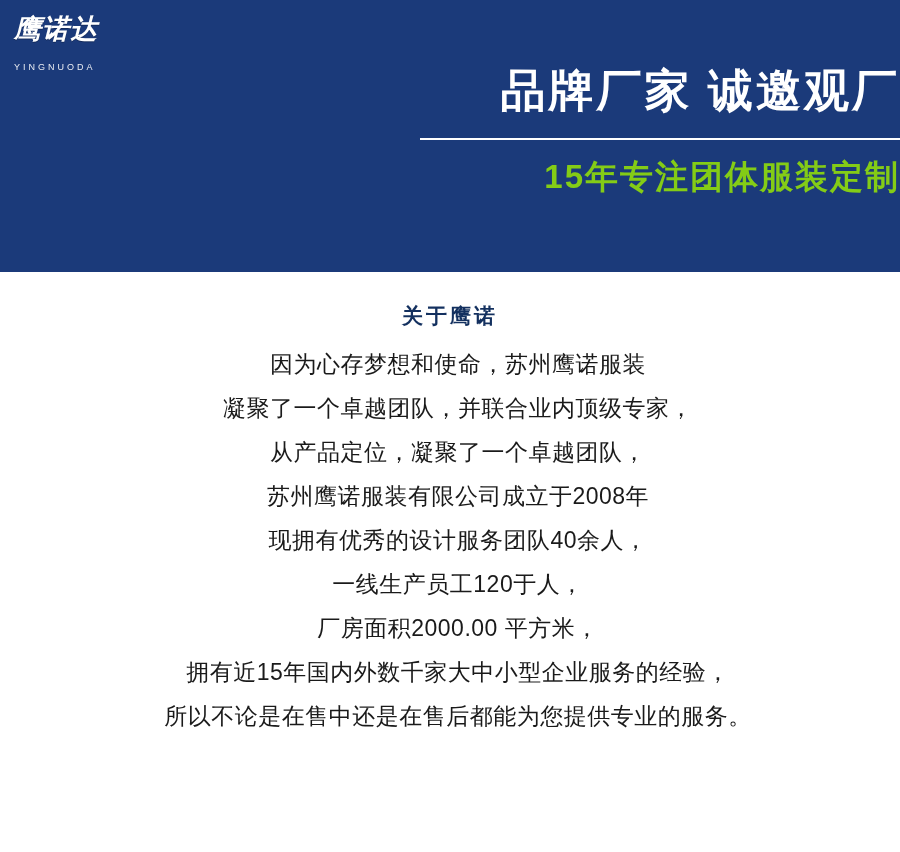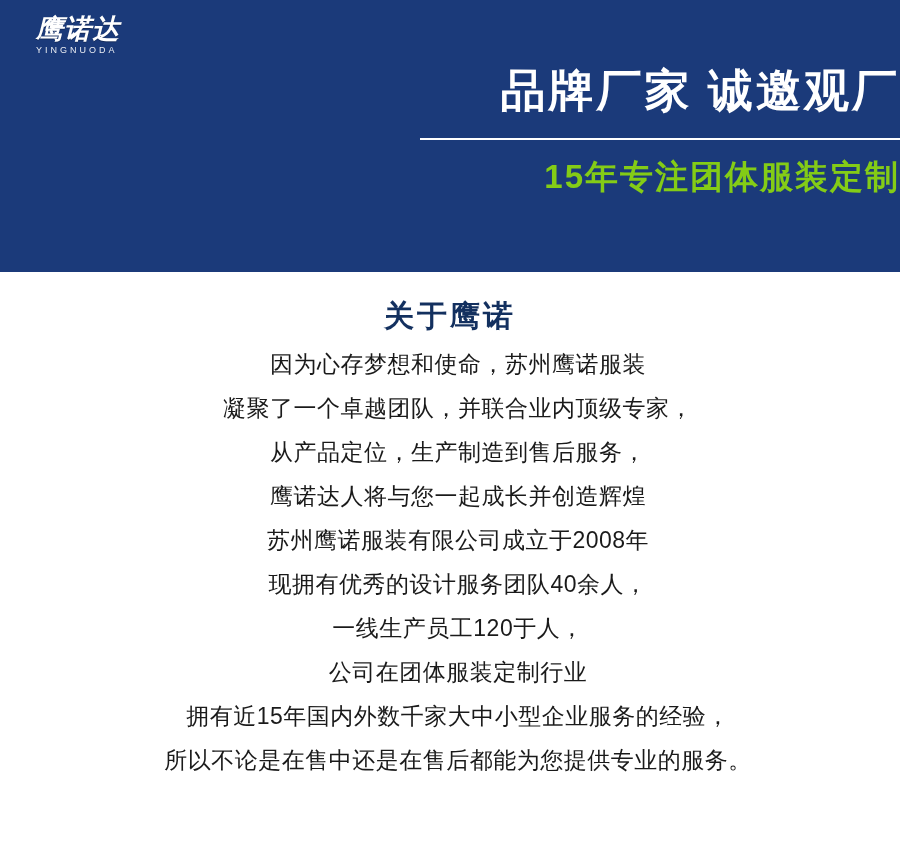--- a/index.html
+++ b/index.html
@@ -23,40 +23,40 @@
   
   .banner {
     position: relative;
     width: 900px;
     height: 272px;
     background: #1b3a7a;
     box-sizing: border-box;
   }
   .logo {
     position: absolute;
-    left: 36px;
+    left: 14px;
     top: 14px;
     width: 120px;
     height: 48px;
     color: #ffffff;
   }
   .logo-text {
     font-family: "Liberation Serif", serif;
     font-weight: bold;
     font-size: 27px;
     letter-spacing: 1px;
     line-height: 30px;
     white-space: nowrap;
     font-style: italic;
     text-shadow: 0 1px 0 rgba(0,0,0,0.25);
   }
   .logo-sub {
     font-size: 9px;
     letter-spacing: 3px;
-    margin-top: 1px;
+    margin-top: 18px;
     opacity: 0.9;
     white-space: nowrap;
   }
 
   .banner-inner {
     position: absolute;
     top: 0;
     left: 0;
     width: 900px;
     height: 272px;
@@ -97,21 +97,21 @@
     position: relative;
     width: 900px;
     padding-top: 24px;
     box-sizing: border-box;
     text-align: center;
   }
   .about-heading {
     color: #13305f;
     font-family: "Liberation Sans", sans-serif;
     font-weight: bold;
-    font-size: 30px;
+    font-size: 21px;
     letter-spacing: 3px;
     line-height: 40px;
     margin-bottom: 6px;
   }
   .about-lines {
     color: #1a1a1a;
     font-family: "Liberation Sans", sans-serif;
     font-size: 23px;
     line-height: 44px;
     letter-spacing: 0.5px;
@@ -139,24 +139,23 @@
       <div class="banner-subtitle">15年专注团体服装定制</div>
     </div>
 
   </div>
 
   <div class="about">
     <div class="about-heading">关于鹰诺</div>
     <div class="about-lines">
       <div class="about-line">因为心存梦想和使命，苏州鹰诺服装</div>
       <div class="about-line">凝聚了一个卓越团队，并联合业内顶级专家，</div>
-      <div class="about-line">从产品定位，生产制造到售后服务，</div>
-      <div class="about-line">鹰诺达人将与您一起成长并创造辉煌</div>
+      <div class="about-line">从产品定位，凝聚了一个卓越团队，</div>
       <div class="about-line">苏州鹰诺服装有限公司成立于2008年</div>
       <div class="about-line">现拥有优秀的设计服务团队40余人，</div>
       <div class="about-line">一线生产员工120于人，</div>
-      <div class="about-line">公司在团体服装定制行业</div>
+      <div class="about-line">厂房面积2000.00 平方米，</div>
       <div class="about-line">拥有近15年国内外数千家大中小型企业服务的经验，</div>
       <div class="about-line">所以不论是在售中还是在售后都能为您提供专业的服务。</div>
     </div>
   </div>
 
 </div>
 
 </body></html>

